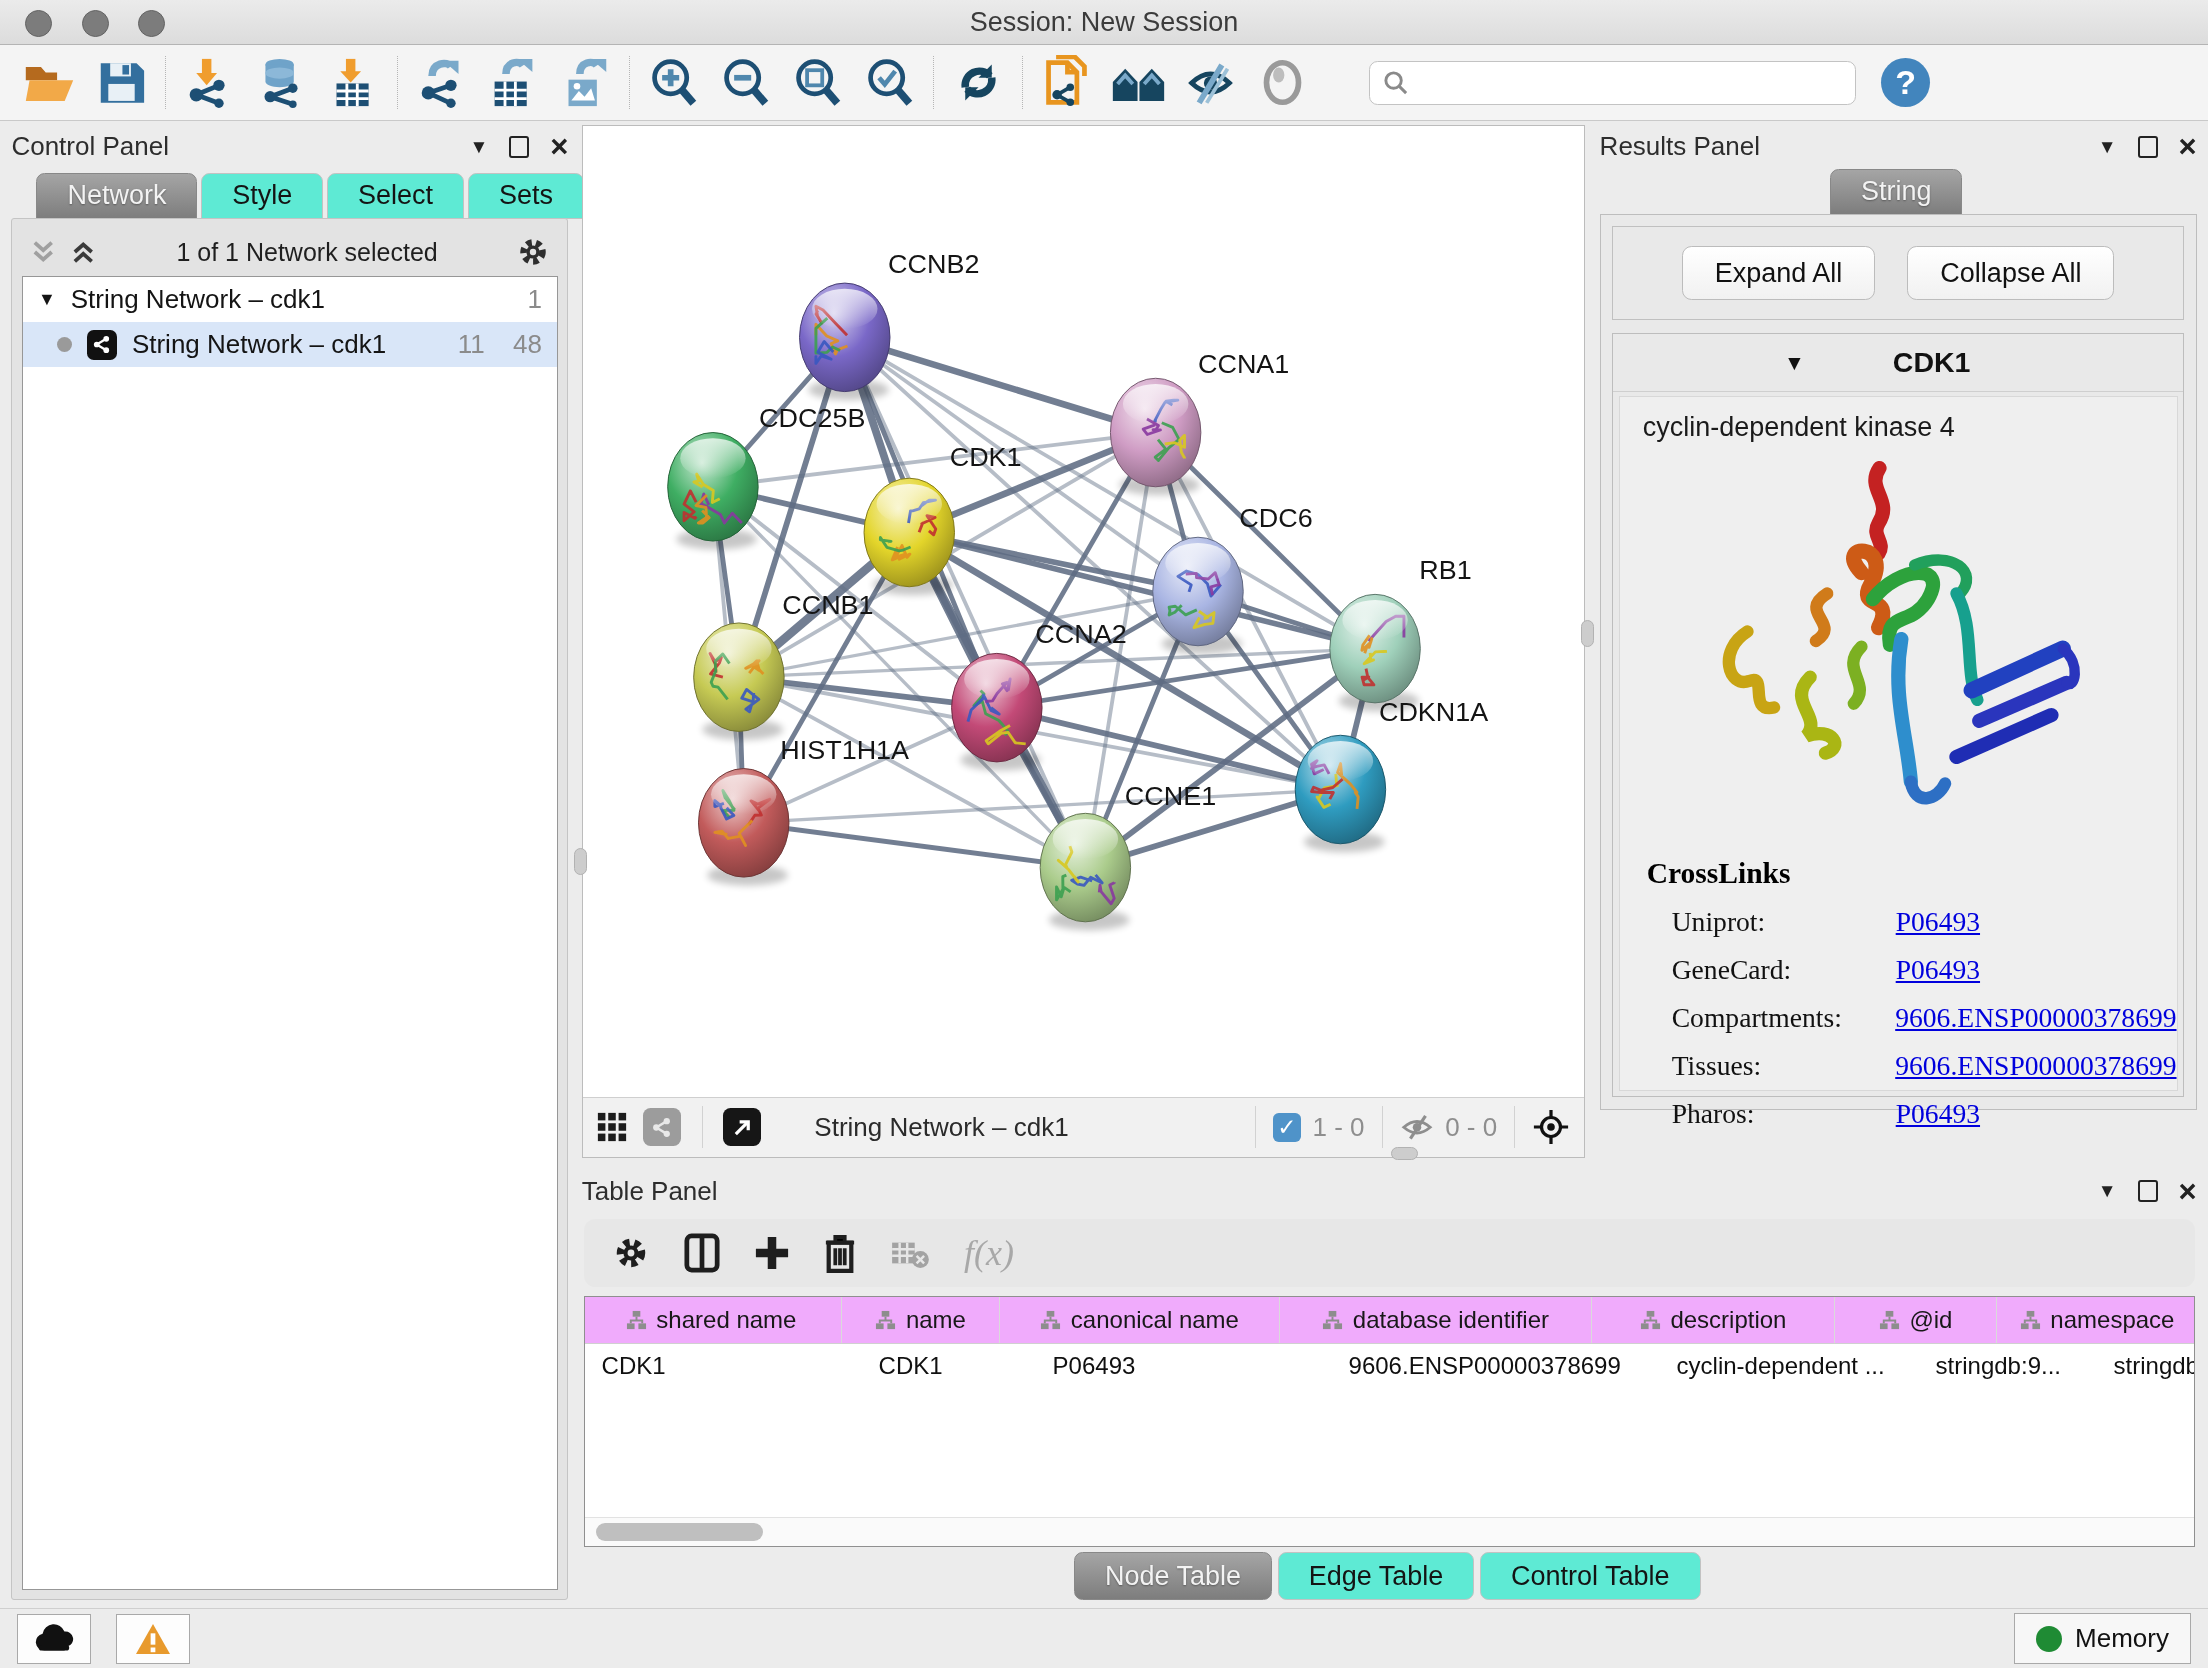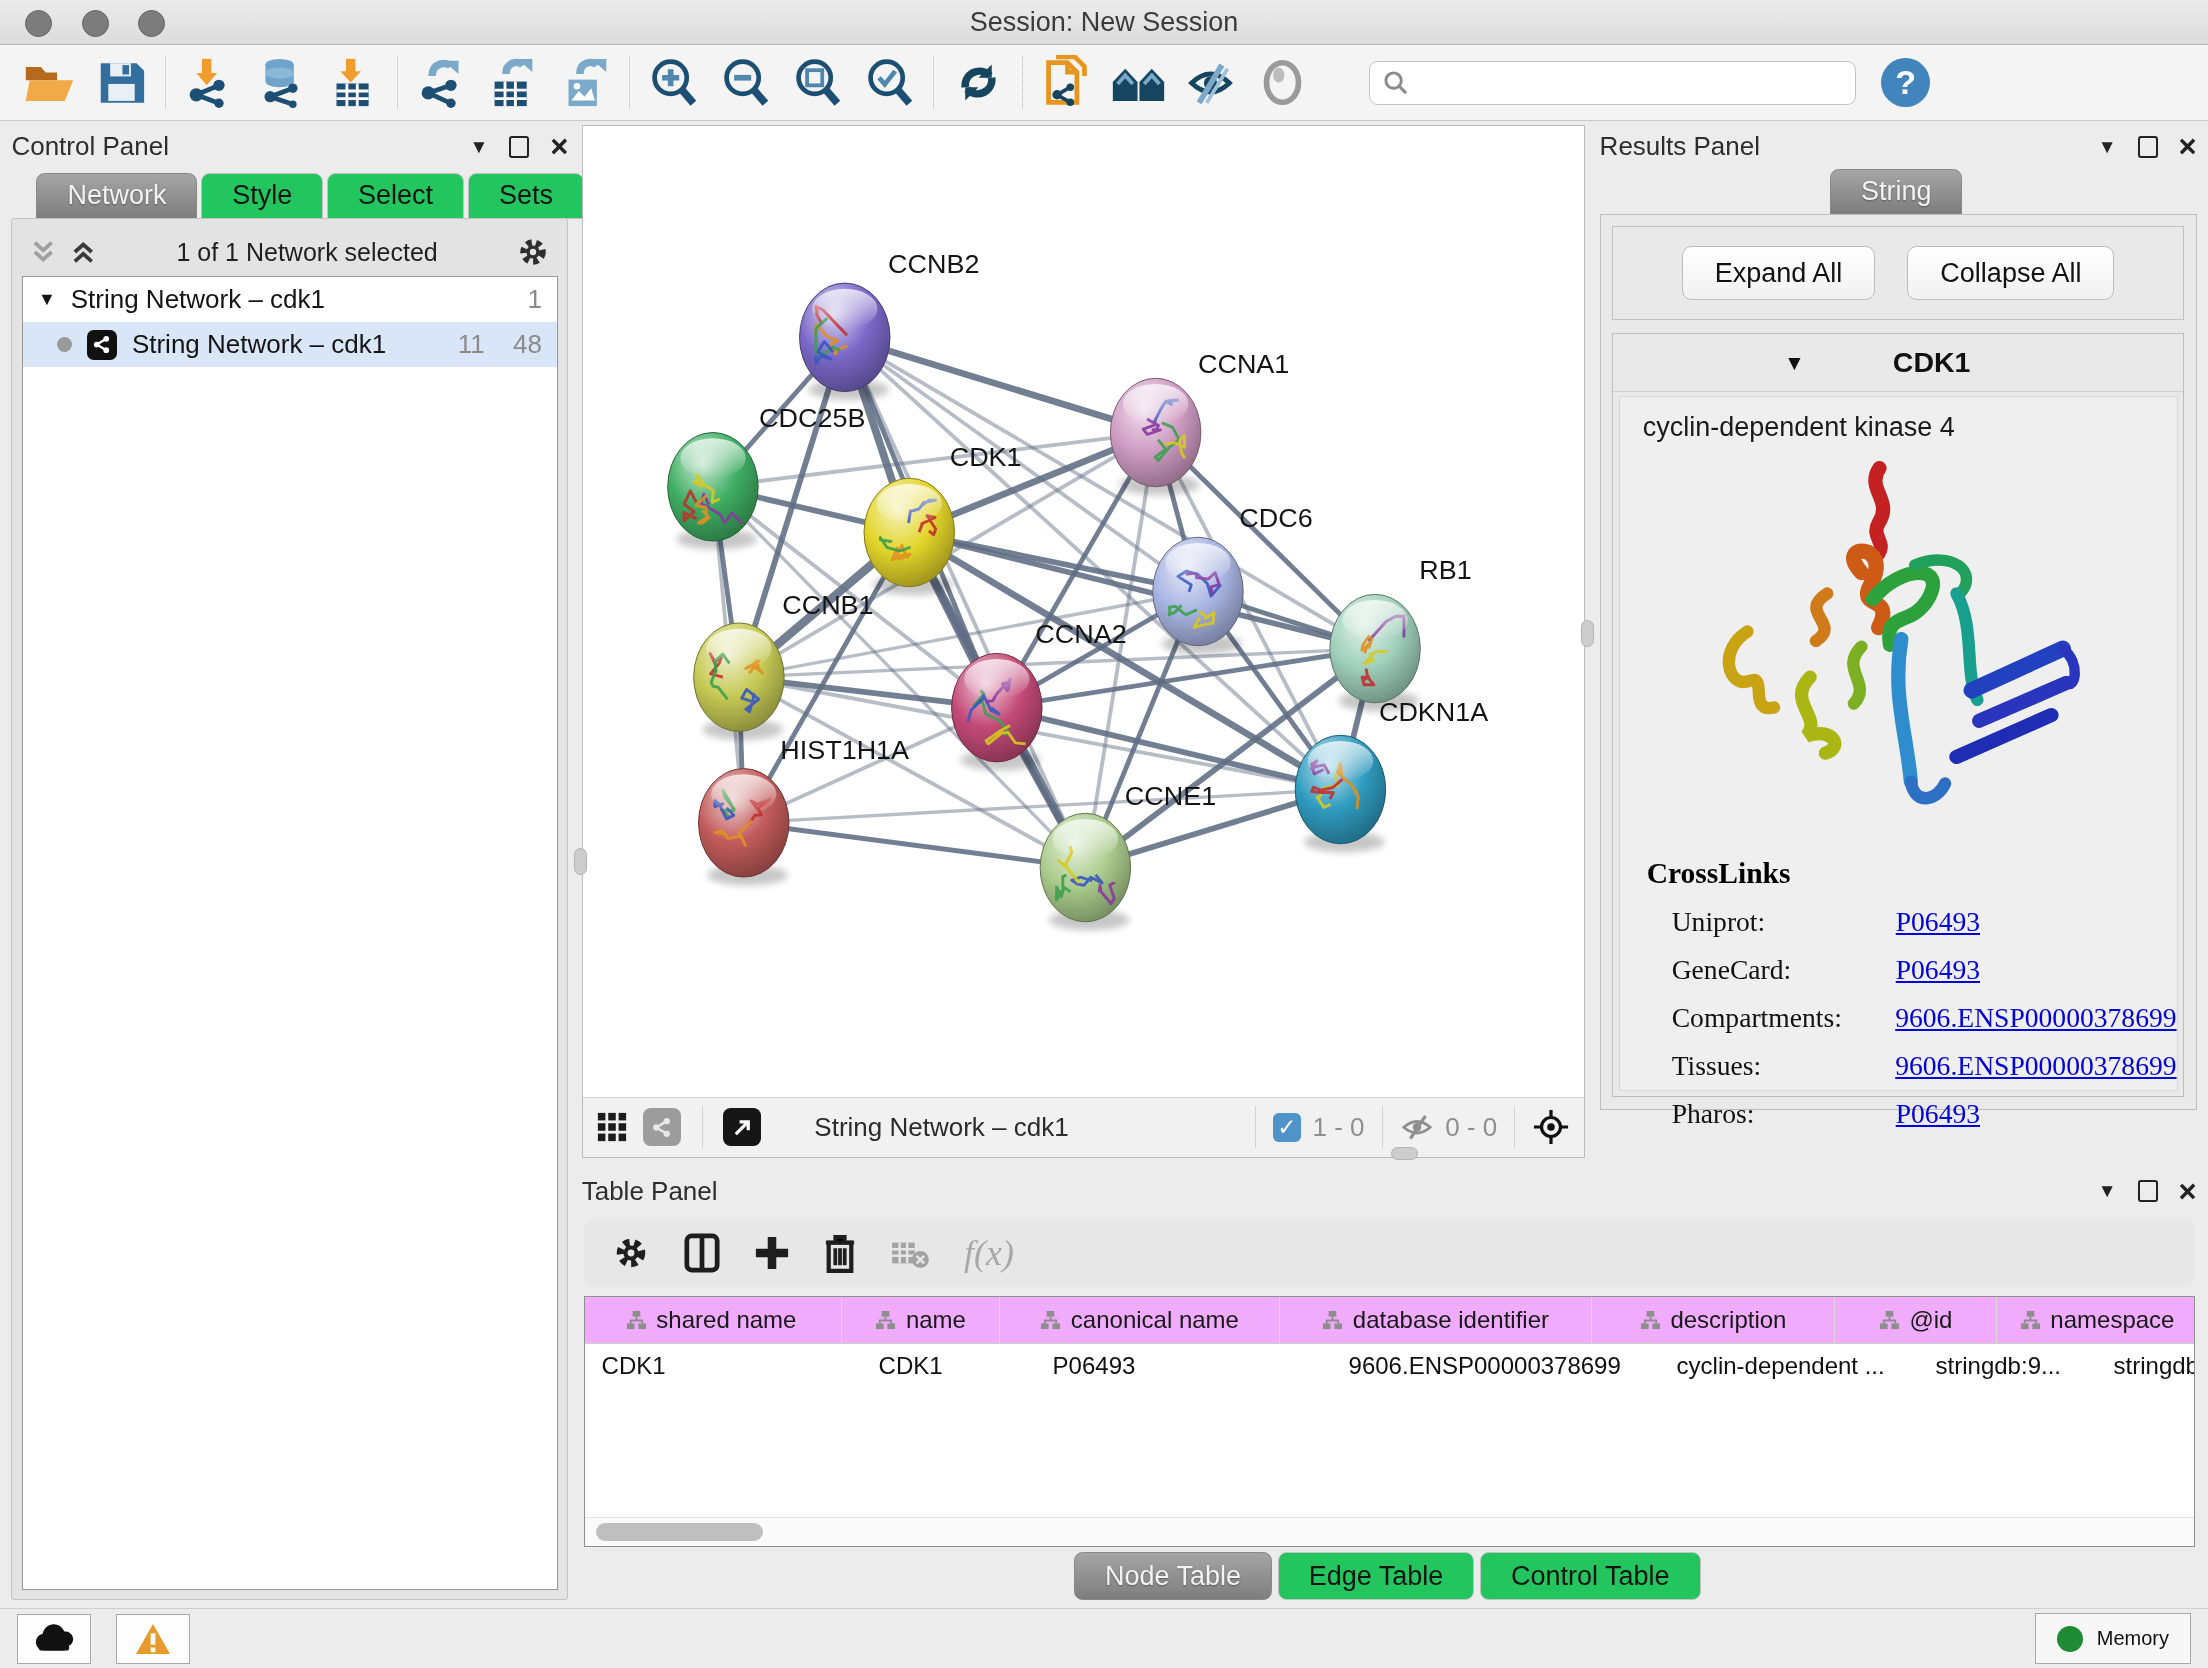--- a/index.html
+++ b/index.html
@@ -22,21 +22,21 @@
                 font-family:"Liberation Sans",sans-serif;}
   .help-btn{width:49px;height:49px;border-radius:50%;background:#4285bd;color:#fff;font-size:34px;
             font-weight:bold;display:flex;align-items:center;justify-content:center;margin-left:25px;}
   
   .content{flex:1;display:flex;min-height:0;}
   .panel-header{height:44px;display:flex;align-items:center;font-size:26px;color:#2d2d2d;flex:0 0 44px;}
   .ph-controls{margin-left:auto;display:flex;align-items:center;gap:21px;color:#222;}
   .ph-tri{font-size:19px;}
   .ph-box{width:16px;height:18px;border:2.4px solid #222;border-radius:2.9px;}
   .ph-x{font-size:31px;font-weight:bold;line-height:19px;}
-  .tab{height:44px;padding:0 30px;display:flex;align-items:center;font-size:27px;background:#22c55e;
+  .tab{height:44px;padding:0 30px;display:flex;align-items:center;font-size:27px;background:#5eead4;
        border:1px solid #c2c2c2;border-radius:8.6px 8.6px 0 0;margin-right:3.8px;color:#141414;}
   .tab.active{background:linear-gradient(#a5a5a5,#7d7d7d);color:#f3f3f3;border-color:#888;
               text-shadow:0 1px 1.9px rgba(0,0,0,.35);}
   
   .control-panel{width:557px;flex:0 0 557px;margin:3.8px 0 7.6px 11.4px;display:flex;flex-direction:column;}
   .cp-tabs{display:flex;margin:3.8px 0 0 25px;}
   .cp-body{flex:1;background:#e3e3e3;border:1px solid #c4c4c4;border-radius:3px;margin-top:-1px;
            padding:9.5px;display:flex;flex-direction:column;min-height:0;}
   .sel-bar{height:48px;display:flex;align-items:center;font-size:25px;color:#1f1f1f;padding:0 7.6px;}
   .sel-text{flex:1;text-align:center;}
@@ -98,21 +98,21 @@
   .hscroll{height:28.5px;flex:0 0 28.5px;background:#fafafa;border-top:1px solid #e2e2e2;position:relative;}
   .hthumb{position:absolute;left:11.4px;top:4.8px;width:167px;height:18px;background:#bfbfbf;border-radius:9.5px;}
   .tp-tabs{height:53px;flex:0 0 53px;display:flex;justify-content:center;align-items:flex-end;gap:1.9px;}
   .tp-tabs .tab{border-radius:8.6px;height:46px;}
   
   .statusbar{height:59px;flex:0 0 59px;background:#ececec;border-top:1px solid #cfcfcf;
              display:flex;align-items:center;padding:0 17px;gap:25px;}
   .sb-btn{width:72px;height:48px;background:#fdfdfd;border:1.9px solid #a9a9a9;display:flex;
           align-items:center;justify-content:center;}
   .mem-btn{margin-left:auto;height:49px;background:#f7f7f7;border:1.9px solid #a9a9a9;display:flex;
-           align-items:center;gap:13.3px;padding:0 21px;font-size:20px;color:#111;}
+           align-items:center;gap:13.3px;padding:0 21px;font-size:26px;color:#111;}
   .mem-dot{width:26px;height:26px;border-radius:50%;background:#1f8b34;}
   
   .split-dot{position:absolute;background:#cdcdcd;border:1px solid #b2b2b2;border-radius:7.6px;}
 </style>
 </head>
 <body>
 
 <div class="app">
 
   <div class="titlebar">

